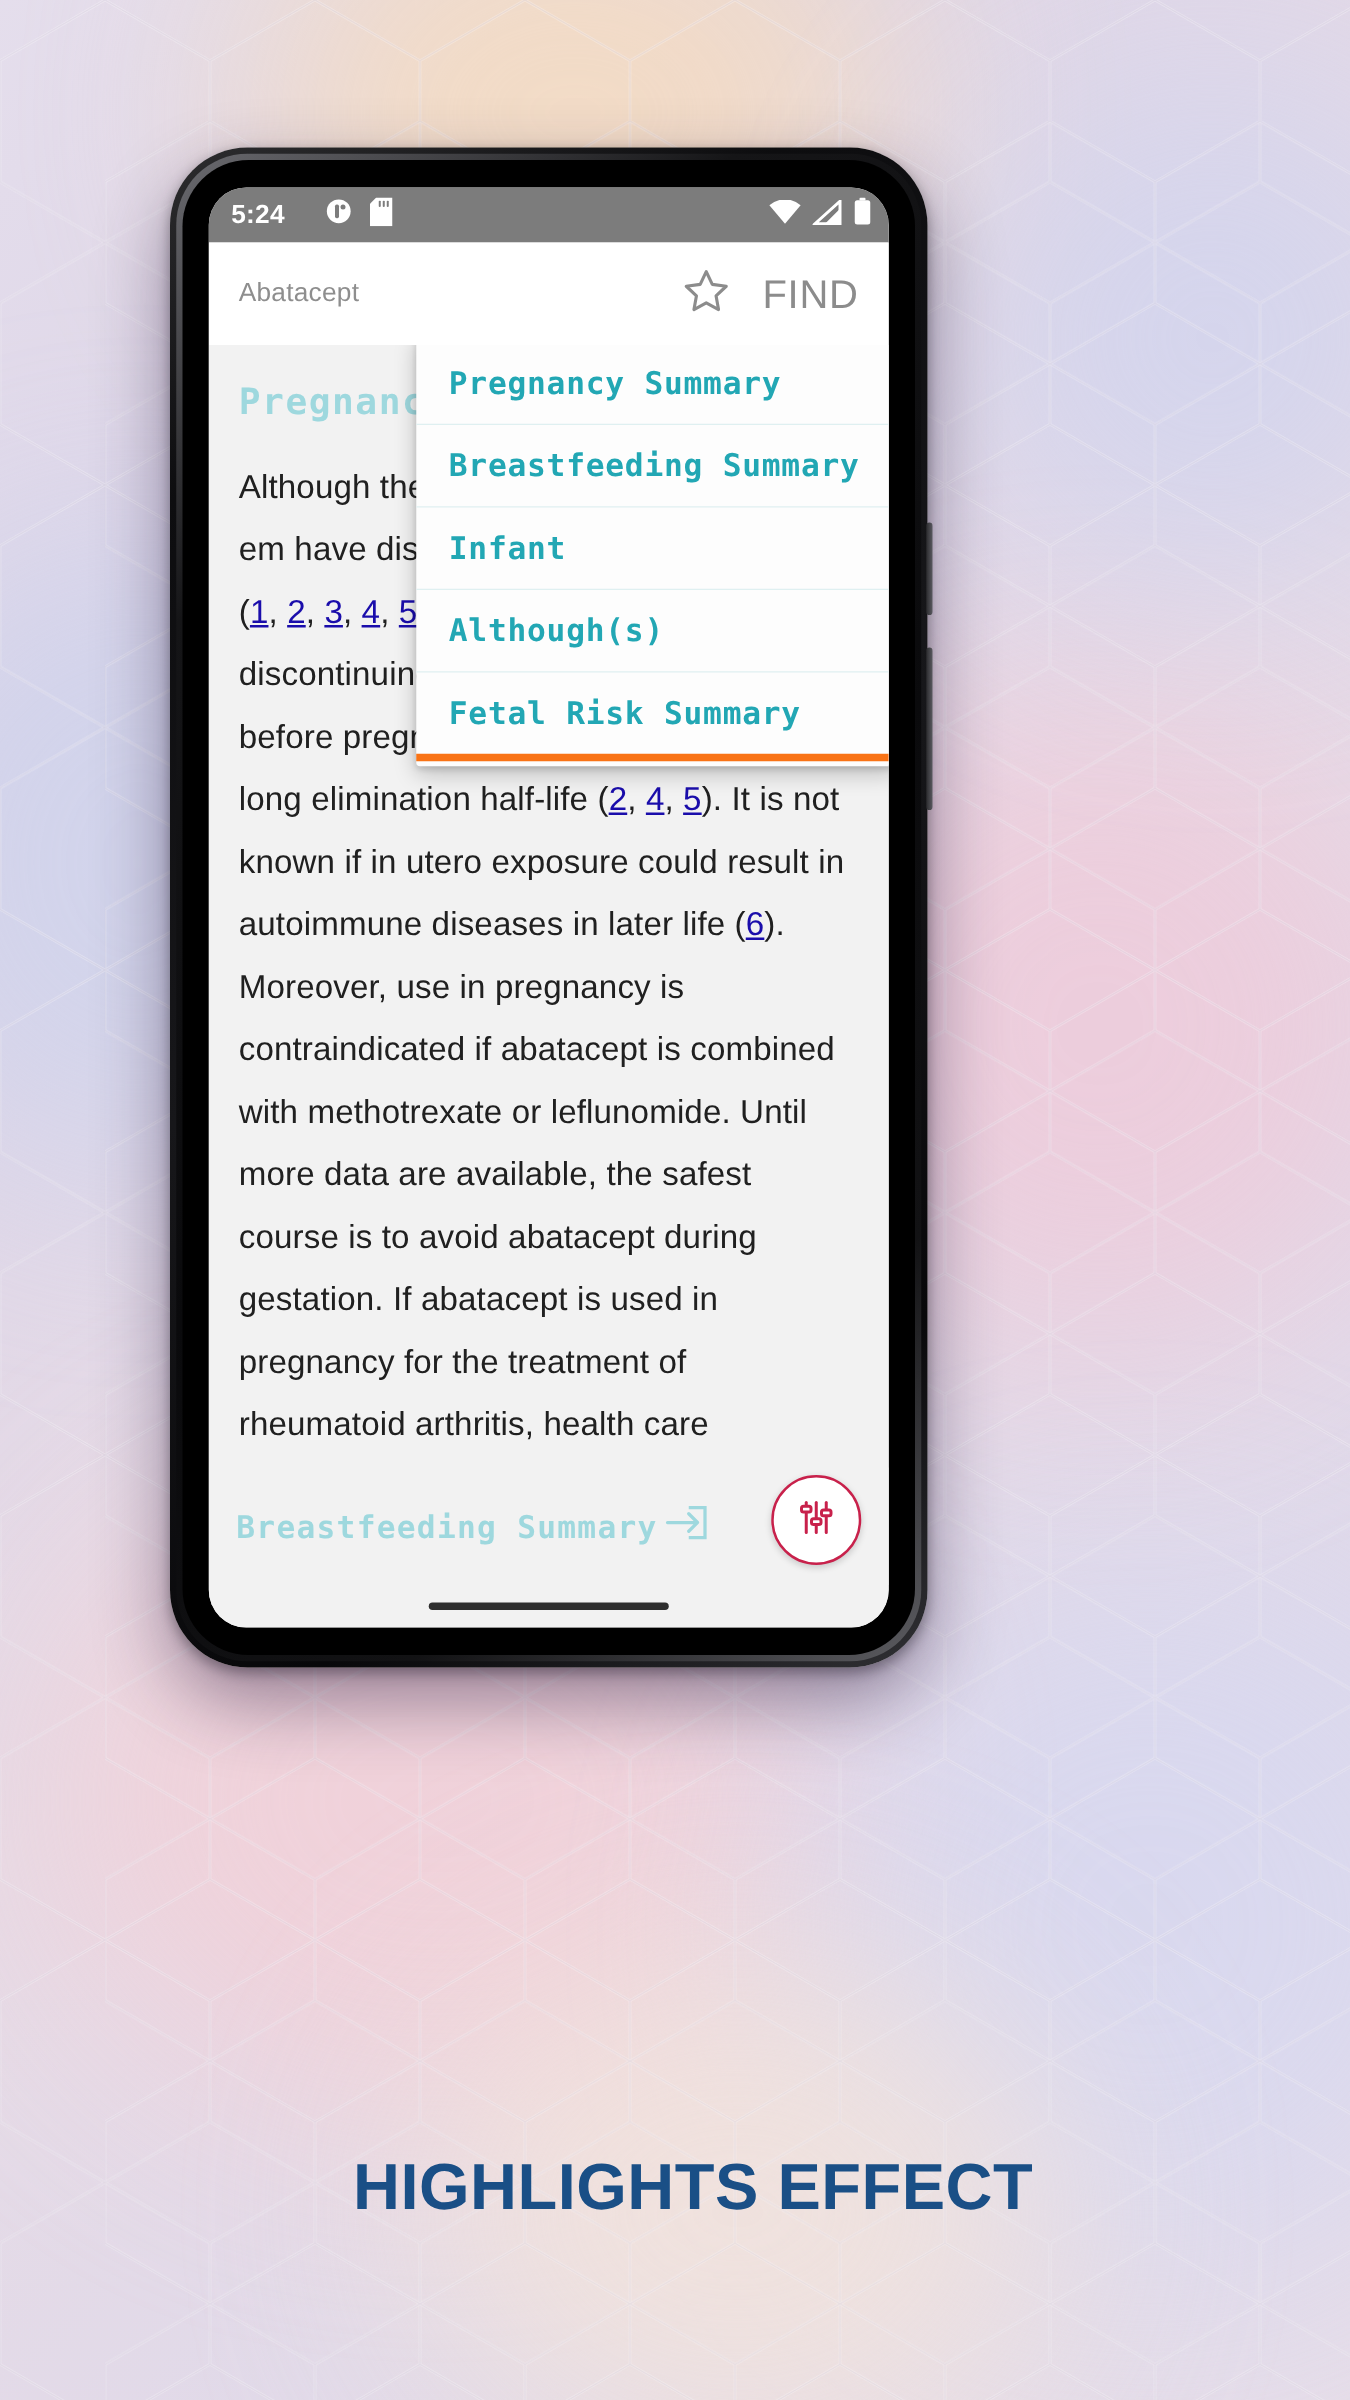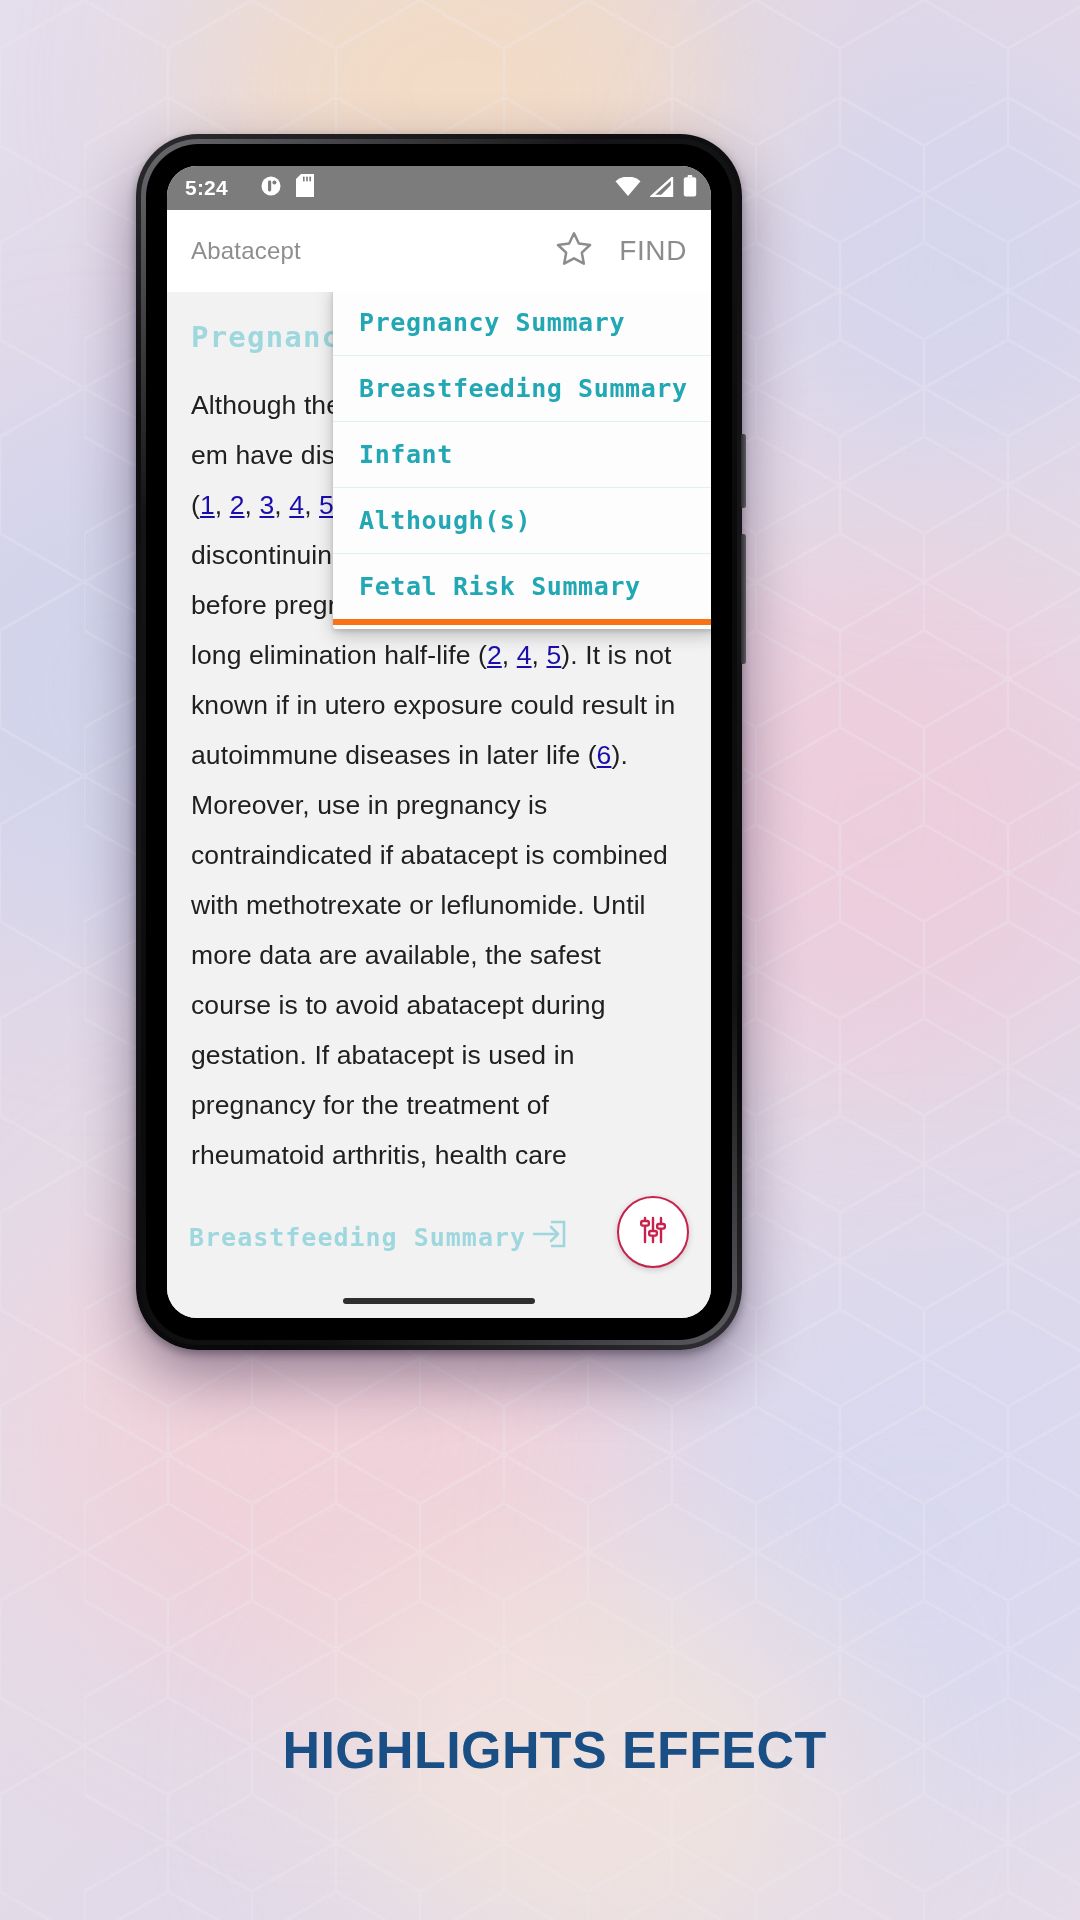--- a/index.html
+++ b/index.html
@@ -12,21 +12,21 @@
   
   #bg{position:absolute;inset:0;overflow:hidden;}
   #bg .wash{position:absolute;inset:-10%;}
   .blob{position:absolute;border-radius:50%;filter:blur(90px);opacity:.85;}
 
   .hexlayer{position:absolute;inset:0;opacity:.5;}
   .hexlayer svg{width:100%;height:100%;display:block;}
 
   
   #phone{
-    position:absolute;left:136px;top:134px;width:606px;height:1216px;
+    position:absolute;left:136px;top:118px;width:606px;height:1216px;
     border-radius:62px;
     background:linear-gradient(150deg,#2c2c2e 0%,#0d0d0f 18%,#17171a 50%,#08080a 82%,#303034 100%);
     box-shadow:0 26px 60px rgba(40,25,60,.45), 0 4px 10px rgba(0,0,0,.35);
     padding:0;
   }
   #phone .rim{
     position:absolute;inset:5px;border-radius:57px;
     background:linear-gradient(140deg,#6b6b70,#151517 22%,#0a0a0c 55%,#121214 80%,#5c5c61);
   }
   #phone .inner-rim{
@@ -53,22 +53,22 @@
   .statusbar .sb-left{display:flex;align-items:center;gap:14px;}
   .statusbar .spacer{flex:1;}
   .statusbar .sb-right{display:flex;align-items:flex-end;gap:9px;}
   .ic{display:inline-block;}
 
   
   .appbar{
     height:82px;flex:0 0 82px;background:#fff;display:flex;align-items:center;
     padding:0 18px 0 24px;gap:16px;
   }
-  .appbar .title{font-size:24px;color:#8e8e8e;flex:1;letter-spacing:.2px;}
-  .appbar .find{font-size:28px;color:#8c8c8c;letter-spacing:.6px;padding:4px 6px;}
+  .appbar .title{font-size:21px;color:#8e8e8e;flex:1;letter-spacing:.2px;}
+  .appbar .find{font-size:32px;color:#8c8c8c;letter-spacing:.6px;padding:4px 6px;}
   .star-btn{width:46px;height:46px;display:flex;align-items:center;justify-content:center;}
 
   
   .content{
     position:relative;flex:1;background:#f2f2f2;overflow:hidden;
     padding:22px 24px 0 24px;
   }
   .section-head{
     font-family:"DejaVu Sans Mono","Liberation Mono",monospace;
     font-size:29px;font-weight:bold;color:#9ed8de;letter-spacing:1.2px;

